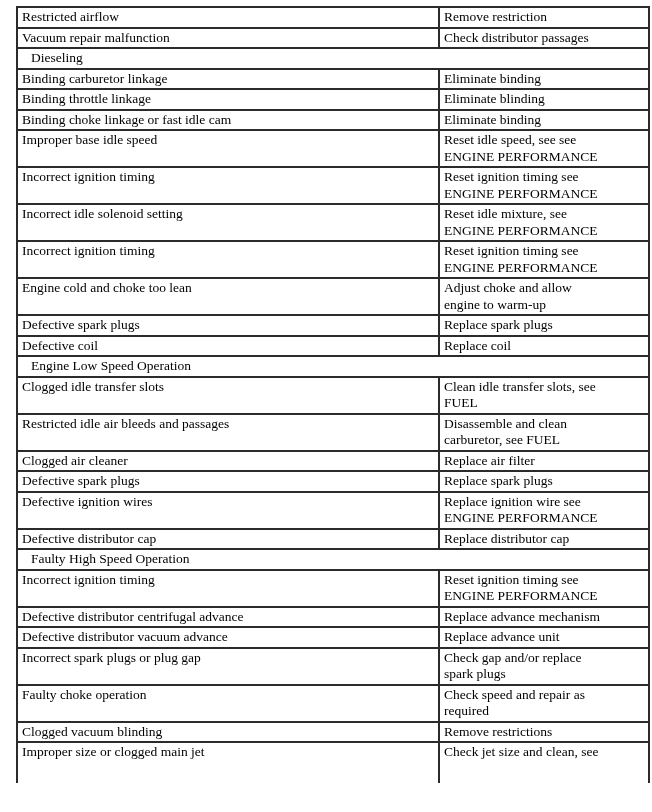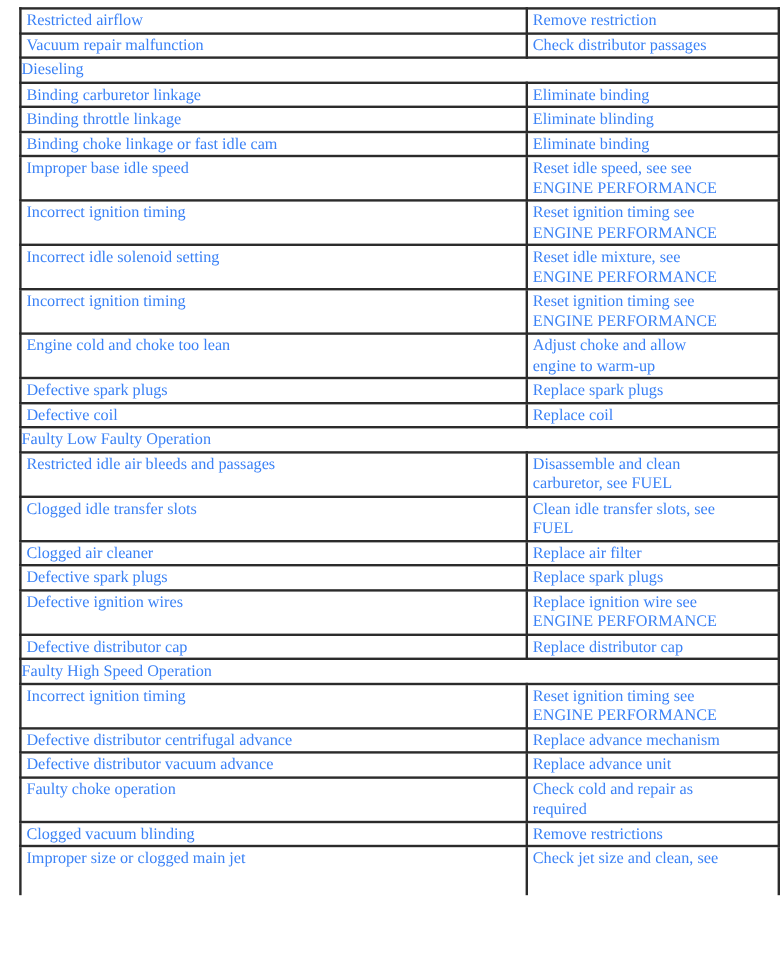--- a/index.html
+++ b/index.html
@@ -7,21 +7,21 @@
     padding: 0;
     background: #ffffff;
   }
   .page {
     position: relative;
     width: 652px;
     height: 812px;
     background: #ffffff;
     overflow: hidden;
     font-family: "Liberation Serif", "DejaVu Serif", serif;
-    color: #3b82f6;
+    color: #000000;
   }
   table.trouble {
     position: absolute;
     left: 16px;
     top: 6px;
     width: 632px;
     border-collapse: collapse;
     table-layout: fixed;
     font-size: 13.5px;
     line-height: 16.5px;
@@ -36,21 +36,21 @@
     padding-left: 12px;
     text-align: left;
     white-space: nowrap;
   }
   td.remedy {
     text-align: left;
     padding-right: 4px;
     white-space: pre-line;
   }
   tr.section-row td {
-    padding-left: 0;
+    padding-left: 13px;
     text-align: left;
     white-space: nowrap;
   }
   tr.last-row td {
     height: 38px;
     border-bottom: none;
   }
 </style>
 </head>
 <body>
@@ -112,31 +112,31 @@
         </tr>
         <tr>
           <td class="cause">Defective spark plugs</td>
           <td class="remedy">Replace spark plugs</td>
         </tr>
         <tr>
           <td class="cause">Defective coil</td>
           <td class="remedy">Replace coil</td>
         </tr>
         <tr class="section-row">
-          <td colspan="2">Faulty Low Faulty Operation</td>
+          <td colspan="2">Engine Low Speed Operation</td>
+        </tr>
+        <tr>
+          <td class="cause">Clogged idle transfer slots</td>
+          <td class="remedy">Clean idle transfer slots, see
+FUEL</td>
         </tr>
         <tr>
           <td class="cause">Restricted idle air bleeds and passages</td>
           <td class="remedy">Disassemble and clean
 carburetor, see FUEL</td>
-        </tr>
-        <tr>
-          <td class="cause">Clogged idle transfer slots</td>
-          <td class="remedy">Clean idle transfer slots, see
-FUEL</td>
         </tr>
         <tr>
           <td class="cause">Clogged air cleaner</td>
           <td class="remedy">Replace air filter</td>
         </tr>
         <tr>
           <td class="cause">Defective spark plugs</td>
           <td class="remedy">Replace spark plugs</td>
         </tr>
         <tr>
@@ -158,22 +158,27 @@
         </tr>
         <tr>
           <td class="cause">Defective distributor centrifugal advance</td>
           <td class="remedy">Replace advance mechanism</td>
         </tr>
         <tr>
           <td class="cause">Defective distributor vacuum advance</td>
           <td class="remedy">Replace advance unit</td>
         </tr>
         <tr>
+          <td class="cause">Incorrect spark plugs or plug gap</td>
+          <td class="remedy">Check gap and/or replace
+spark plugs</td>
+        </tr>
+        <tr>
           <td class="cause">Faulty choke operation</td>
-          <td class="remedy">Check cold and repair as
+          <td class="remedy">Check speed and repair as
 required</td>
         </tr>
         <tr>
           <td class="cause">Clogged vacuum blinding</td>
           <td class="remedy">Remove restrictions</td>
         </tr>
         <tr class="last-row">
           <td class="cause">Improper size or clogged main jet</td>
           <td class="remedy">Check jet size and clean, see</td>
         </tr>

